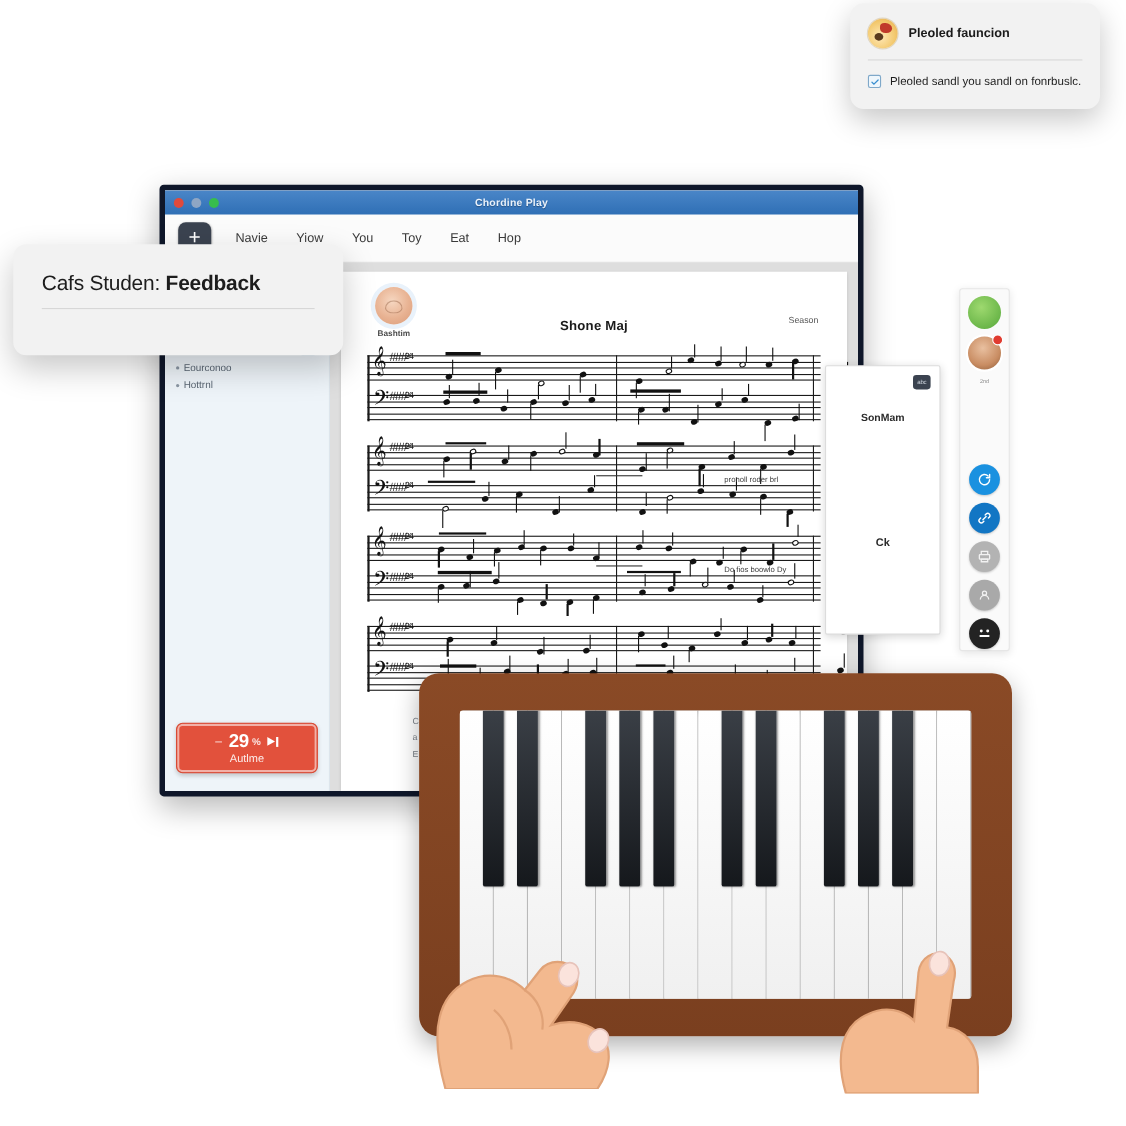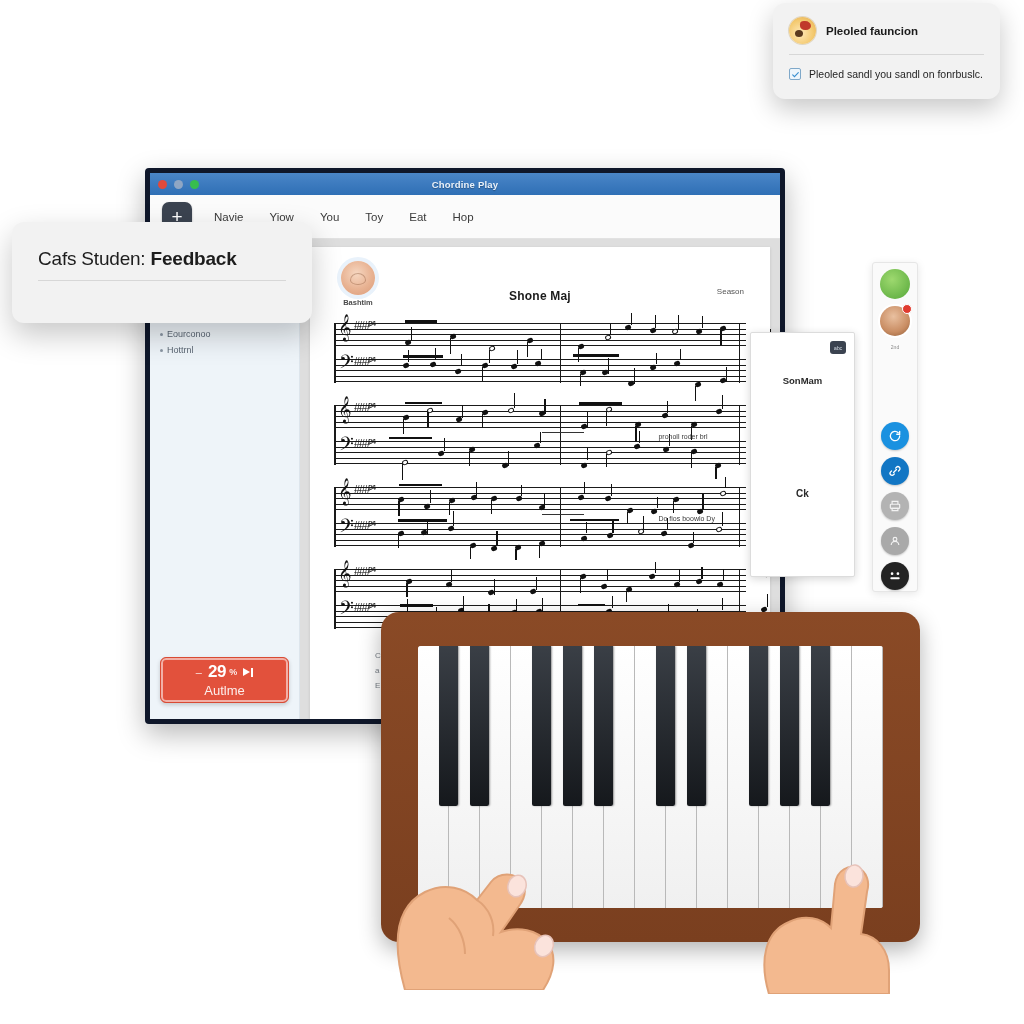--- a/index.html
+++ b/index.html
@@ -76,21 +76,21 @@
     margin: 0 10px 16px 10px; height:46px; border-radius:6px;
     background:#e2513c; border:1px solid #d94a34;
     box-shadow: inset 0 0 0 2px rgba(255,255,255,.55), 0 2px 4px rgba(0,0,0,.18);
     display:flex; flex-direction:column; align-items:center; justify-content:center;
     color:#fff; gap:1px;
   }
   #progress-main { display:flex; align-items:center; gap:6px; }
   #progress-main .minus { font-size:11px; opacity:.85; }
   #progress-value { font-size:17px; font-weight:700; letter-spacing:-.3px; }
   #progress-unit { font-size:9px; font-weight:700; opacity:.85; margin-left:-3px; }
-  #progress-label { font-size:13px; opacity:.9; }
+  #progress-label { font-size:10px; opacity:.9; }
   .play-glyph { display:flex; align-items:center; gap:1px; }
   .play-glyph .tri {
     width:0;height:0;border-left:7px solid #fff;
     border-top:4.5px solid transparent;border-bottom:4.5px solid transparent;
   }
   .play-glyph .bar { width:2px; height:9px; background:#fff; }
 
   
   #score-area {
     flex:1; background:#dedede; padding:8px 10px 0 10px; position:relative; overflow:hidden;

